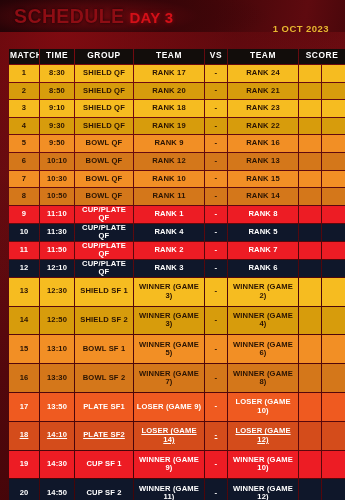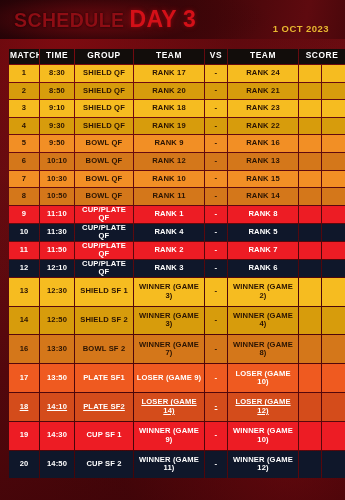--- a/index.html
+++ b/index.html
@@ -12,21 +12,21 @@
     background:
       radial-gradient(ellipse 120% 80% at 18% 6%, rgba(140,12,18,0.75) 0%, rgba(90,8,12,0.35) 42%, rgba(40,2,4,0) 72%),
       radial-gradient(ellipse 90% 60% at 85% 92%, rgba(120,10,16,0.55) 0%, rgba(60,4,8,0.2) 55%, rgba(30,2,3,0) 80%),
       linear-gradient(160deg, #4a0509 0%, #6b0c11 28%, #52070c 60%, #3a0407 100%);
     position: relative;
   }
 
   
   #banner {
     position: relative;
-    height: 39px;
+    height: 32px;
     background:
       radial-gradient(ellipse 70% 140% at 26% 50%, rgba(120,10,16,0.85) 0%, rgba(60,5,9,0.5) 45%, rgba(12,2,3,0) 75%),
       linear-gradient(100deg, #140205 0%, #230306 30%, #420609 62%, #5e0a0f 88%, #4a070b 100%);
     display: flex;
     align-items: center;
     overflow: hidden;
   }
   #title-wrap {
     margin-left: 14px;
     display: flex;
@@ -35,21 +35,21 @@
     white-space: nowrap;
   }
   #t-schedule {
     font-size: 19.5px;
     font-weight: bold;
     letter-spacing: 0.4px;
     color: #8e0d14;
     text-shadow: 0 0 3px rgba(0,0,0,0.8);
   }
   #t-day {
-    font-size: 23px;
+    font-size: 15px;
     font-weight: bold;
     letter-spacing: 0.3px;
     color: #d41018;
     text-shadow: 0 0 4px rgba(190,10,18,0.55);
   }
   #date {
     position: absolute;
     right: 16px;
     top: 12px;
     font-size: 9.5px;
@@ -281,20 +281,30 @@
         <tr class="amber-b tall">
           <td>14</td>
           <td>12:50</td>
           <td>SHIELD SF 2</td>
           <td>WINNER (GAME 3)</td>
           <td class="dash">-</td>
           <td>WINNER (GAME 4)</td>
           <td class="score"></td>
           <td class="score"></td>
         </tr>
+        <tr class="orange-a tall">
+          <td>15</td>
+          <td>13:10</td>
+          <td>BOWL SF 1</td>
+          <td>WINNER (GAME 5)</td>
+          <td class="dash">-</td>
+          <td>WINNER (GAME 6)</td>
+          <td class="score"></td>
+          <td class="score"></td>
+        </tr>
         <tr class="orange-b tall">
           <td>16</td>
           <td>13:30</td>
           <td>BOWL SF 2</td>
           <td>WINNER (GAME 7)</td>
           <td class="dash">-</td>
           <td>WINNER (GAME 8)</td>
           <td class="score"></td>
           <td class="score"></td>
         </tr>

